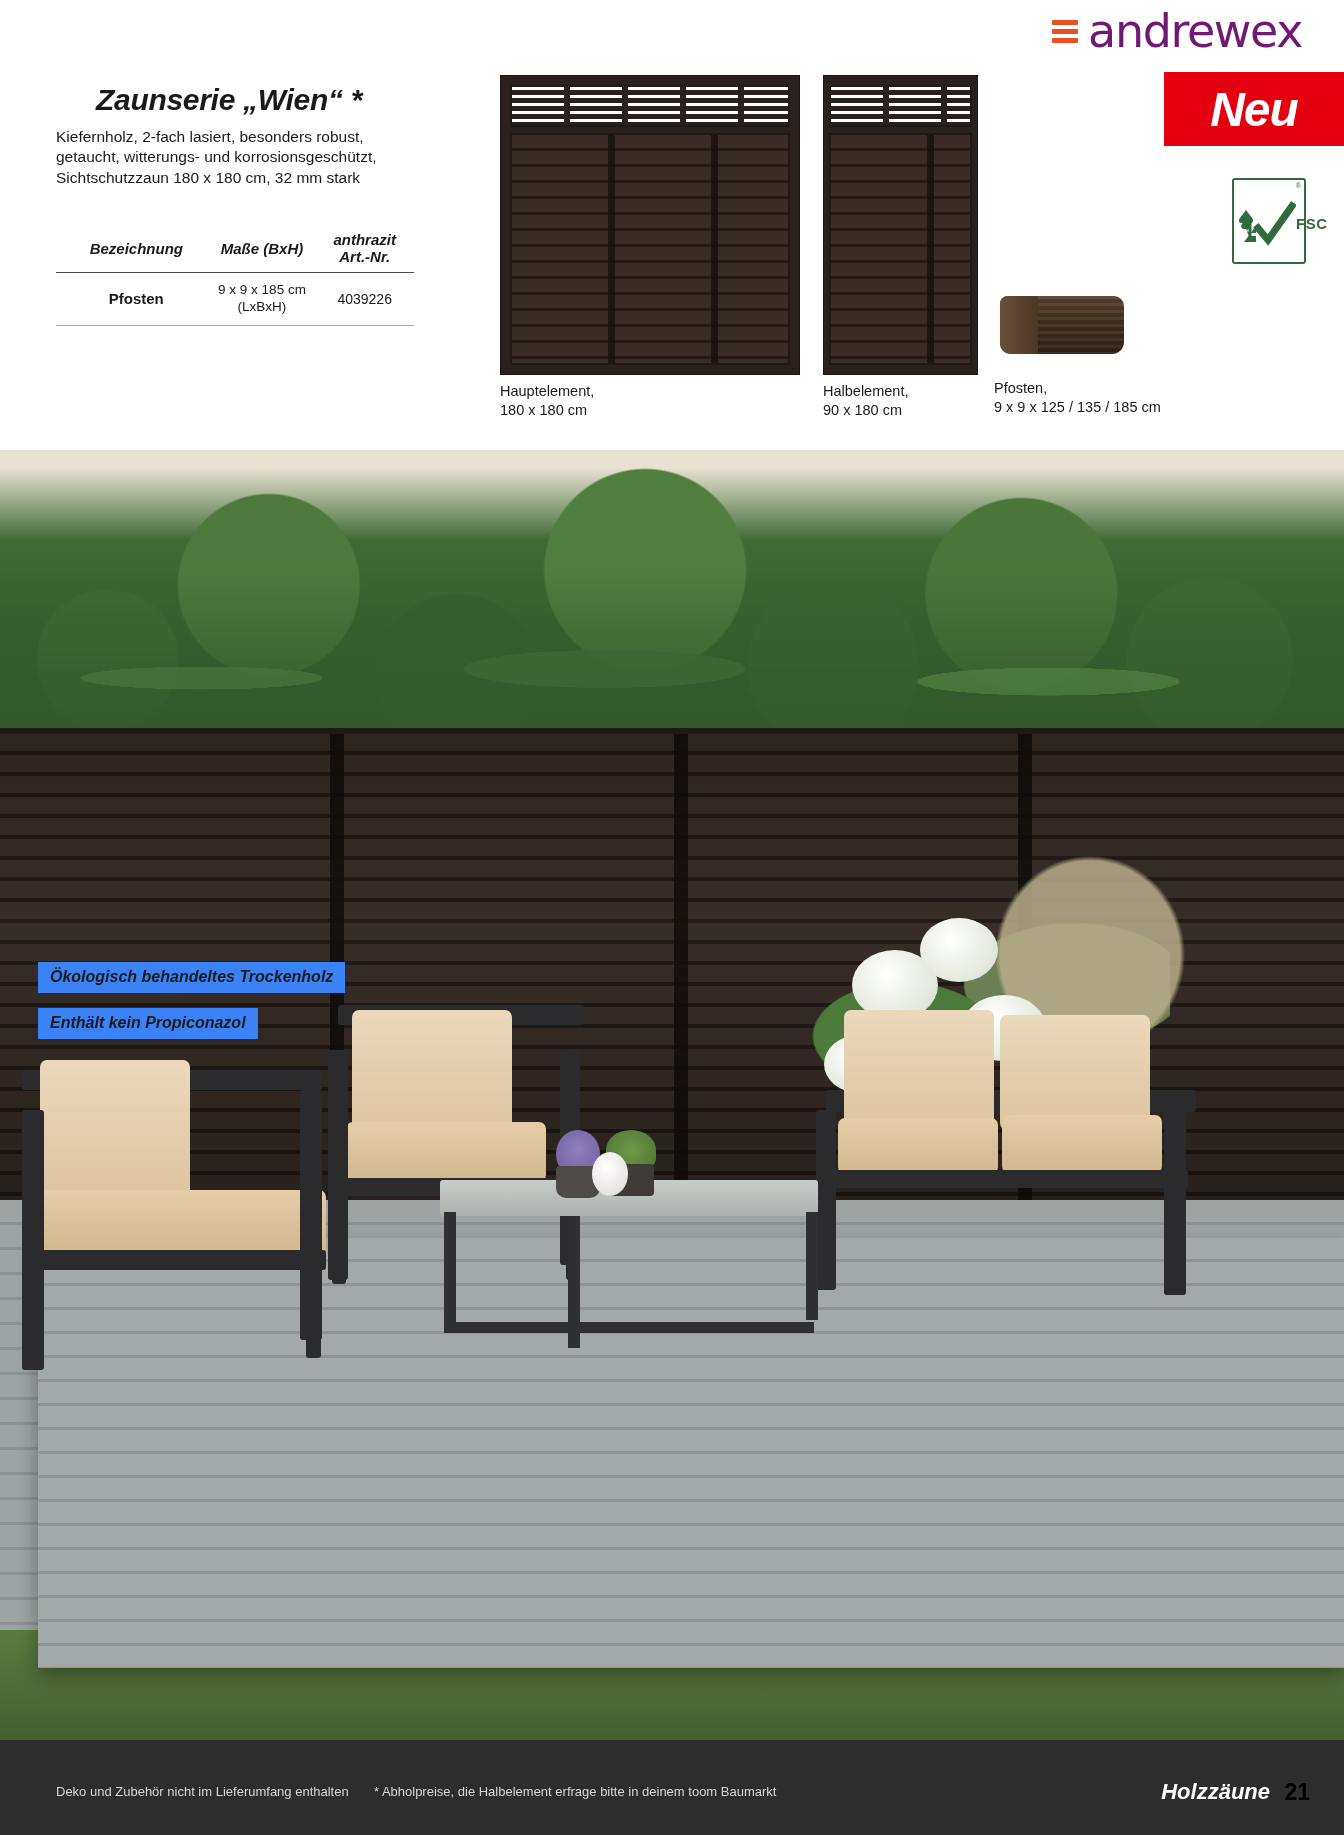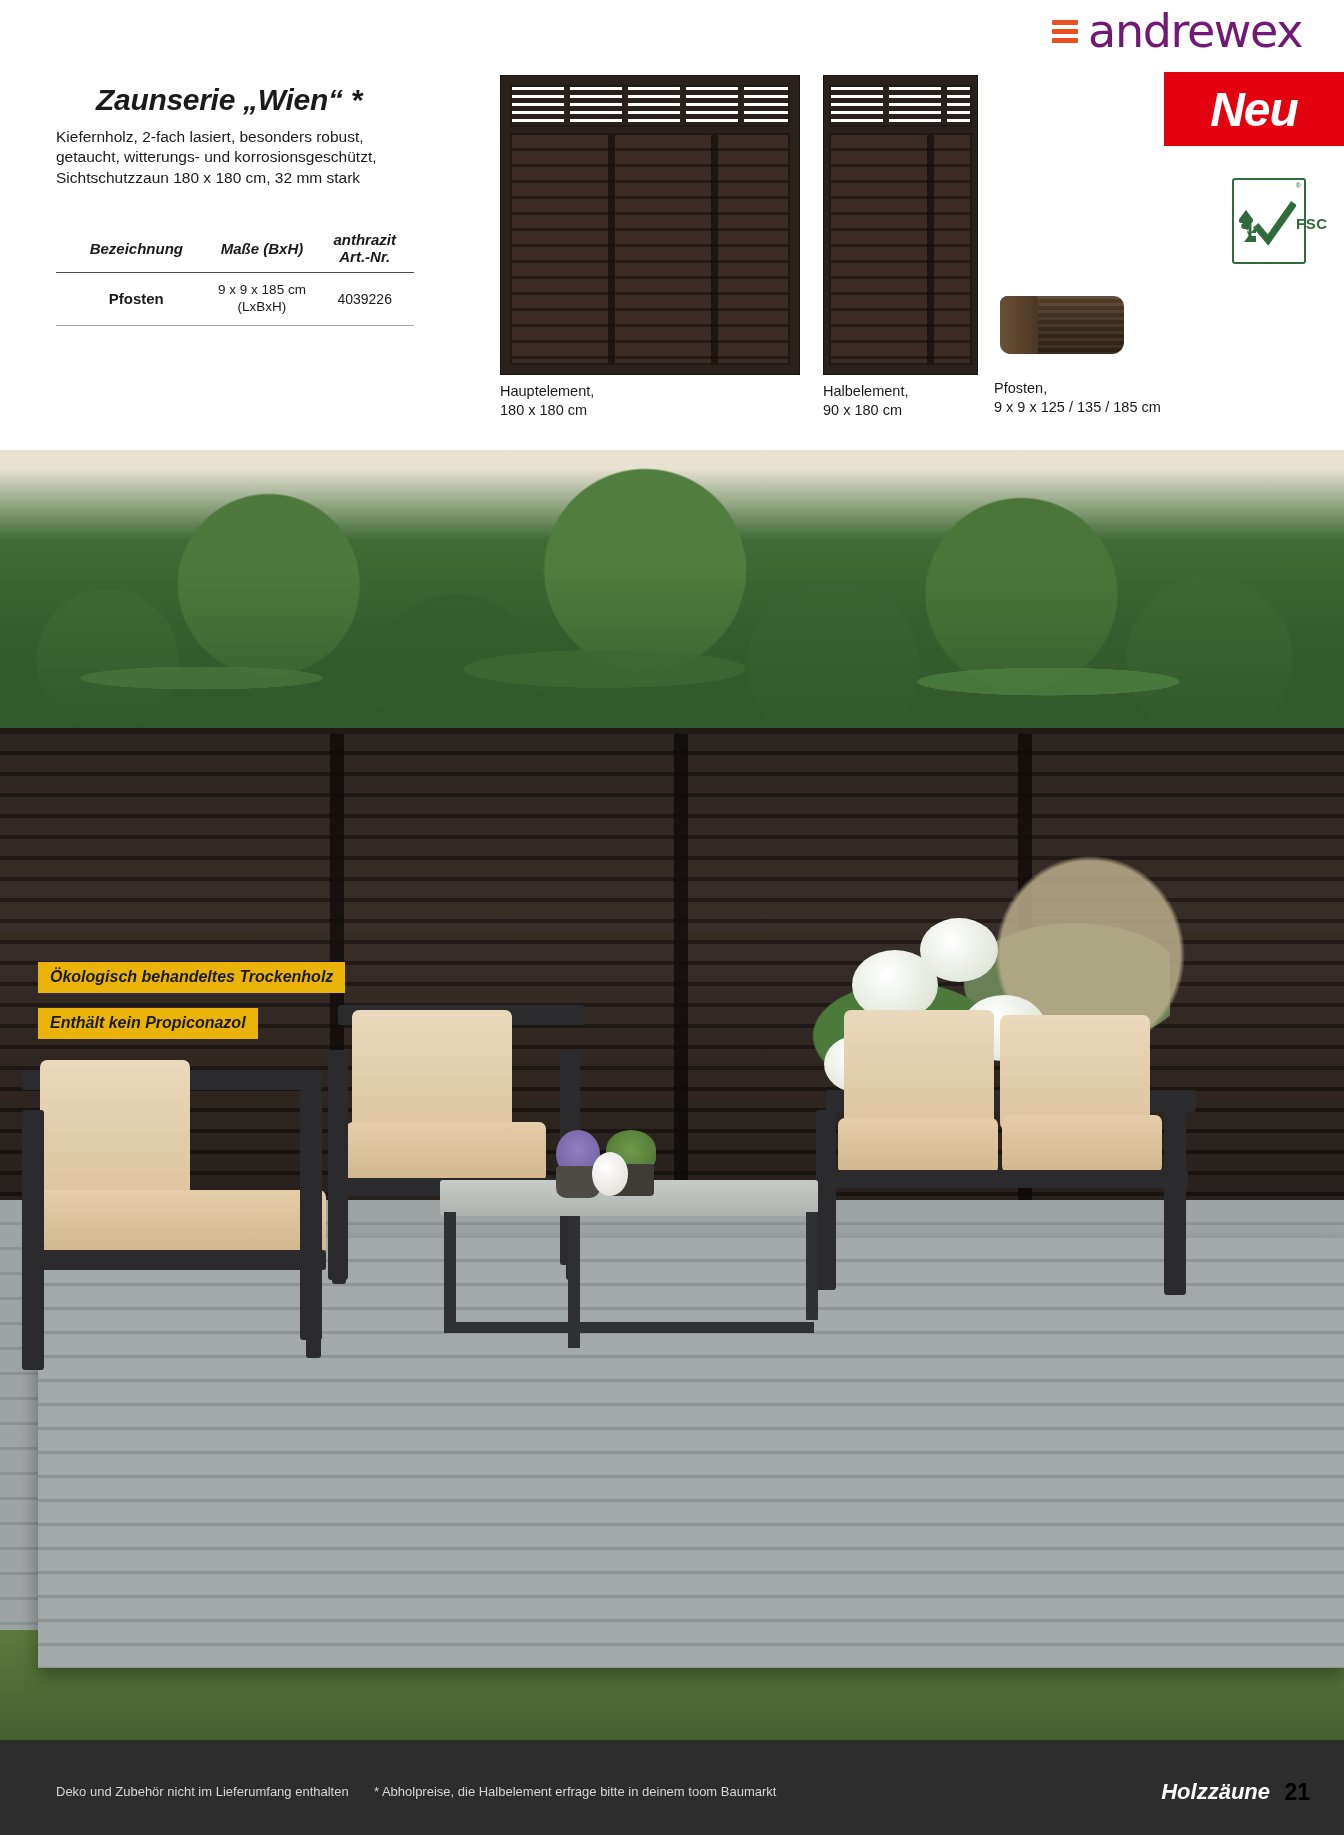--- a/index.html
+++ b/index.html
@@ -354,21 +354,21 @@
 
   .sofa-frame { position:absolute; background:#2b2b2d; border-radius:3px; }
   .cushion { position:absolute; background:linear-gradient(to bottom,#e4cda8,#d2b78e); border-radius:7px; }
   .cushion.light { background:linear-gradient(to bottom,#ead9bb,#dcc49d); }
   .table-top { position:absolute; background:linear-gradient(to bottom,#c8ccc9,#adb2af); border-radius:3px; }
   .table-leg { position:absolute; background:#2f3032; }
 
   
   .callout {
     position: absolute;
-    background: #eab308;
+    background: #3b82f6;
     color: #1a1a1a;
     font-size: 16px;
     font-weight: bold;
     font-style: italic;
     padding: 6px 12px 7px 12px;
     white-space: nowrap;
   }
 
   
   .footer-bar {

